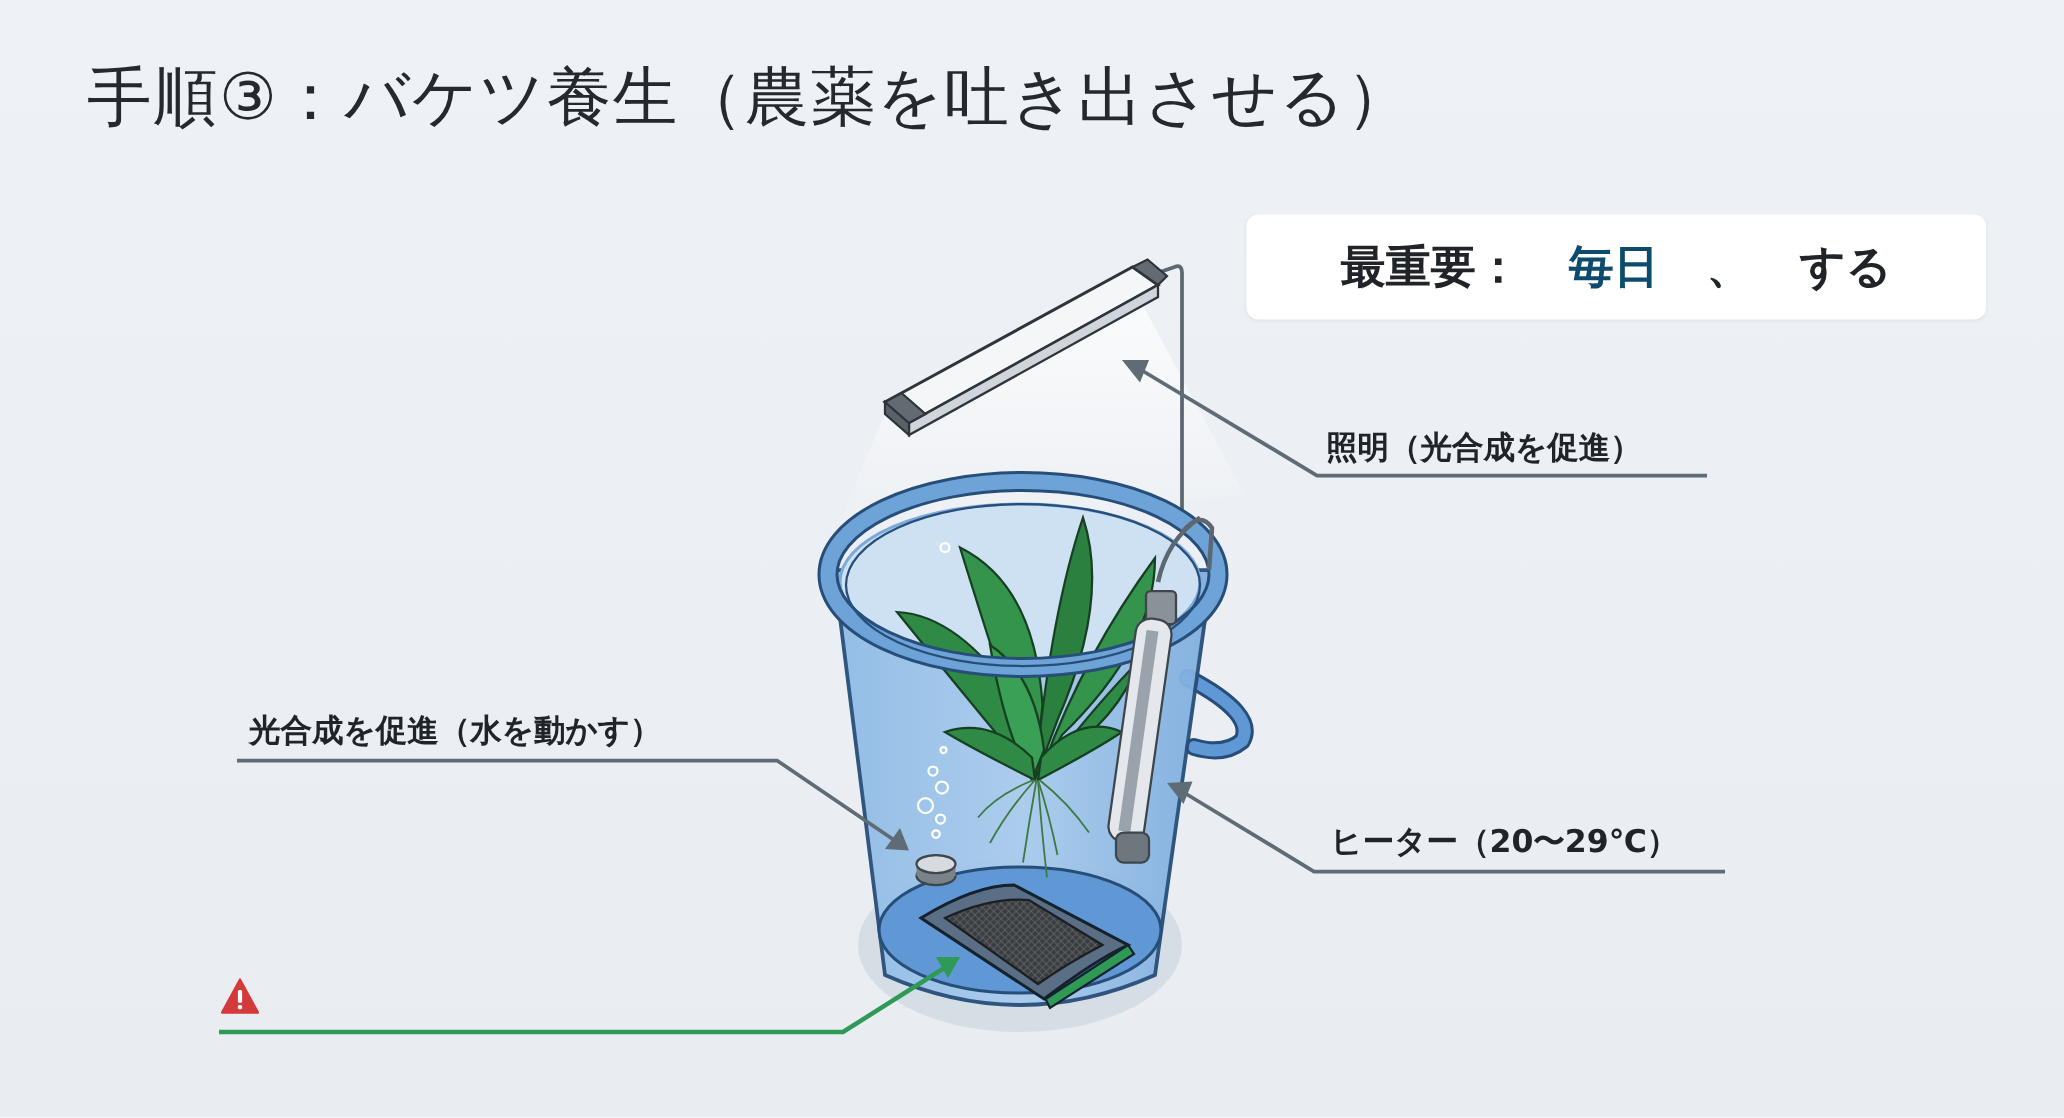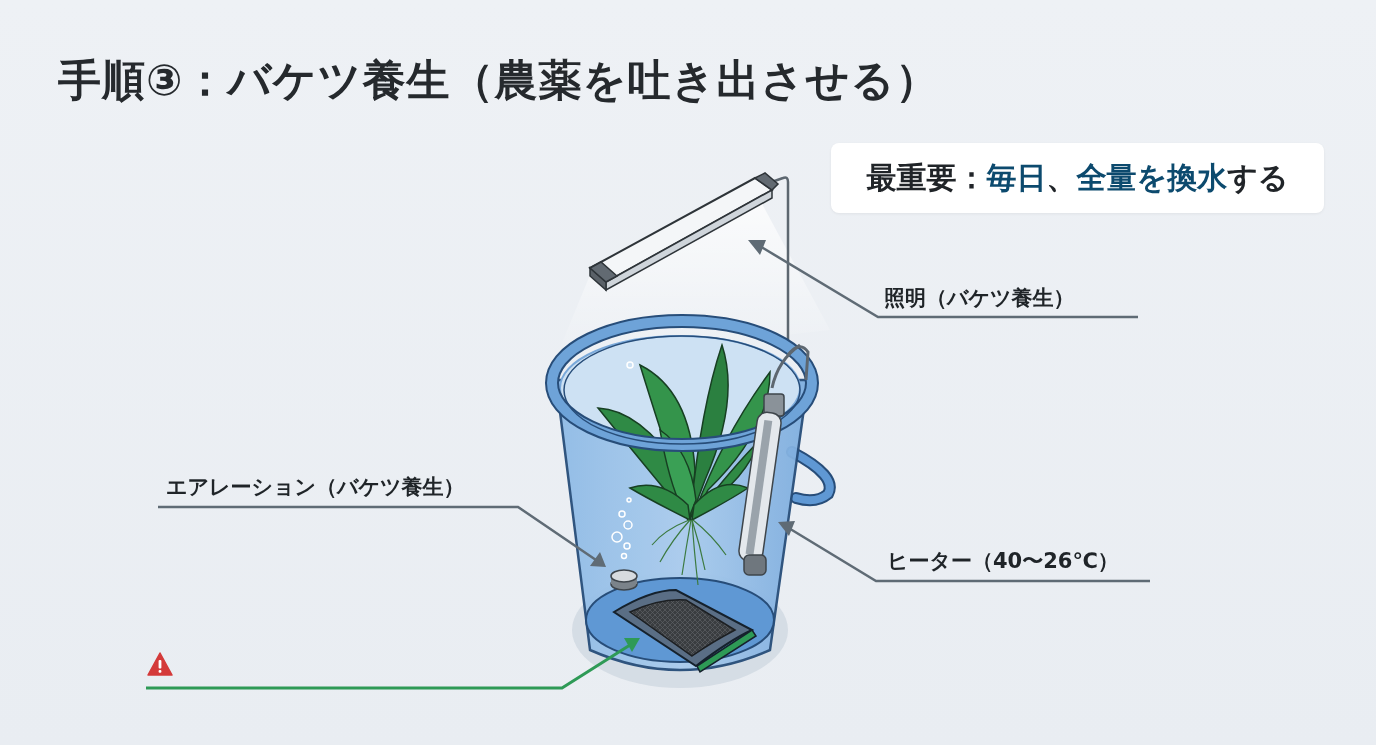--- a/index.html
+++ b/index.html
@@ -4,31 +4,31 @@
   <style>
     * { margin: 0; padding: 0; box-sizing: border-box; }
     html, body { width: 1376px; height: 745px; overflow: hidden; }
     body {
       background: linear-gradient(180deg, #eef1f5 0%, #e9edf2 100%);
       font-family: "DejaVu Sans", "Liberation Sans", sans-serif;
       position: relative;
       color: #1f2428;
     }
     .title {
-      position: absolute; left: 58px; top: 52px;
-      font-size: 43px; font-weight: bold; letter-spacing: 1px;
+      position: absolute; left: 58px; top: 36px;
+      font-size: 43px; font-weight: normal; letter-spacing: 1px;
       color: #25292d; white-space: nowrap;
     }
     .callout {
       position: absolute; left: 831px; top: 143px;
       width: 493px; height: 70px;
       background: #ffffff; border-radius: 8px;
       box-shadow: 0 1px 3px rgba(0,0,0,0.06);
       display: flex; align-items: center; justify-content: center;
-      font-size: 30px; font-weight: bold; white-space: nowrap;
+      font-size: 30px; font-weight: bold; white-space: nowrap; gap: 32px;
     }
     .callout .dark { color: #202428; }
     .callout .red { color: #0c4a6e; }
     .label {
       position: absolute; font-size: 21px; font-weight: bold;
       color: #1f2428; white-space: nowrap;
     }
     .warn-icon { display: inline-block; vertical-align: -3px; margin-right: 6px; }
     svg.art { position: absolute; left: 0; top: 0; }
   </style>
@@ -150,26 +150,25 @@
     <polygon points="640,638 624,638 632,652" fill="#2e9a56"></polygon>
   </g>
 </svg>
 
 <h1 class="title">手順③：バケツ養生（農薬を吐き出させる）</h1>
 
 <div class="callout">
   <span class="dark">最重要：</span>
   <span class="red">毎日</span>
   <span class="dark">、</span>
-  <span class="red">全量を換水</span>
   <span class="dark">する</span>
 </div>
 
-<div class="label" style="left:884px; top:284px;">照明（バケツ養生）</div>
-<div class="label" style="left:166px; top:473px;">エアレーション（バケツ養生）</div>
-<div class="label" style="left:887px; top:547px;">ヒーター（40〜26℃）</div>
+<div class="label" style="left:884px; top:284px;">照明（光合成を促進）</div>
+<div class="label" style="left:166px; top:473px;">光合成を促進（水を動かす）</div>
+<div class="label" style="left:887px; top:547px;">ヒーター（20〜29℃）</div>
 <div class="label" style="left:147px; top:652px;">
   <svg class="warn-icon" width="26" height="24" viewBox="0 0 26 24">
     <path d="M13 1 L25 23 L1 23 Z" fill="#d43a3a" stroke="#d43a3a" stroke-width="1.5" stroke-linejoin="round"></path>
     <rect x="11.6" y="8" width="2.8" height="8.5" rx="1" fill="#ffffff"></rect>
     <rect x="11.6" y="18" width="2.8" height="2.8" rx="1" fill="#ffffff"></rect>
   </svg>
 </div>
 
 </body></html>

